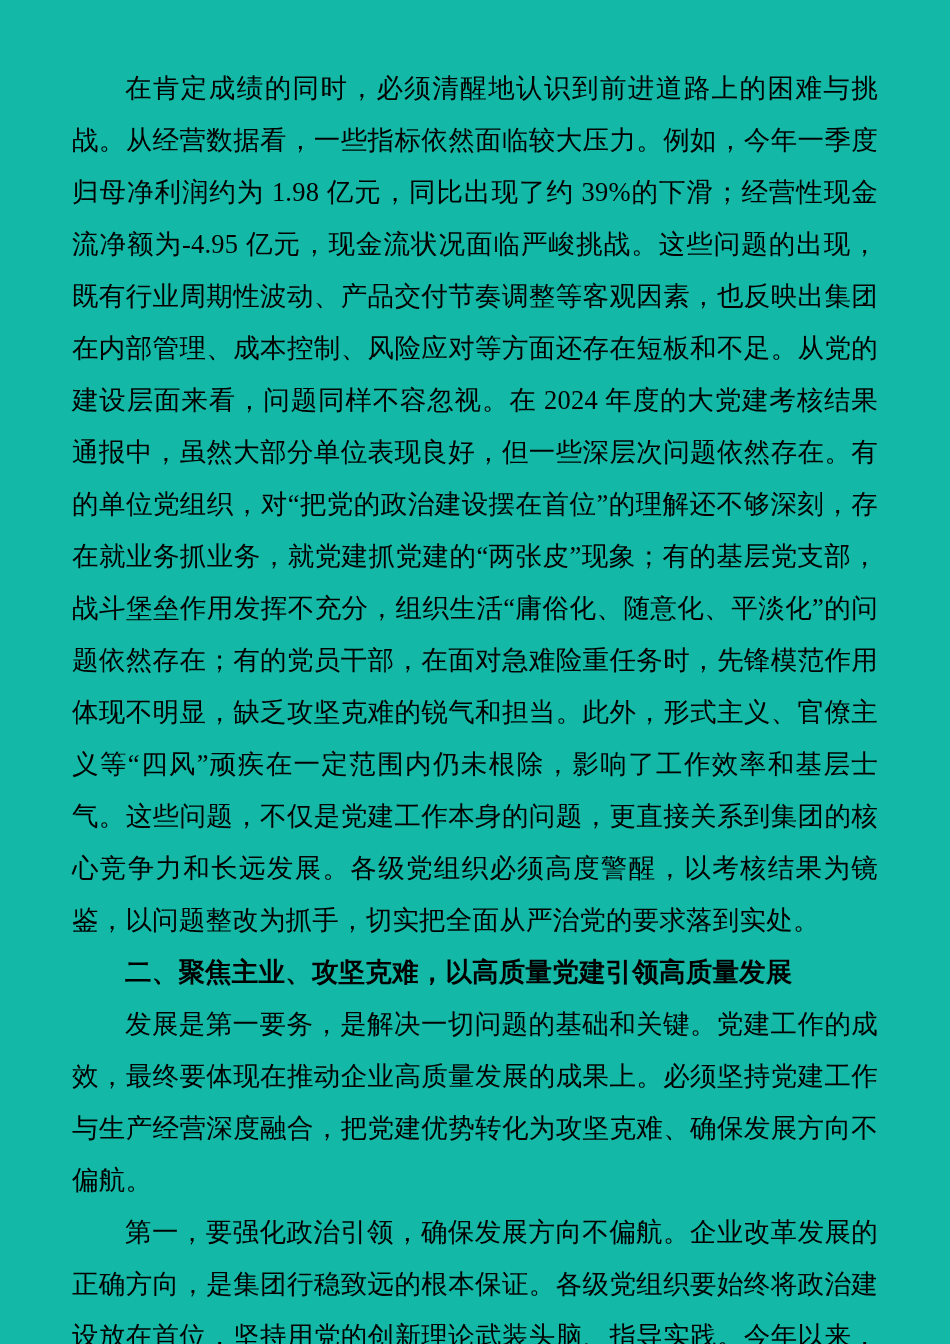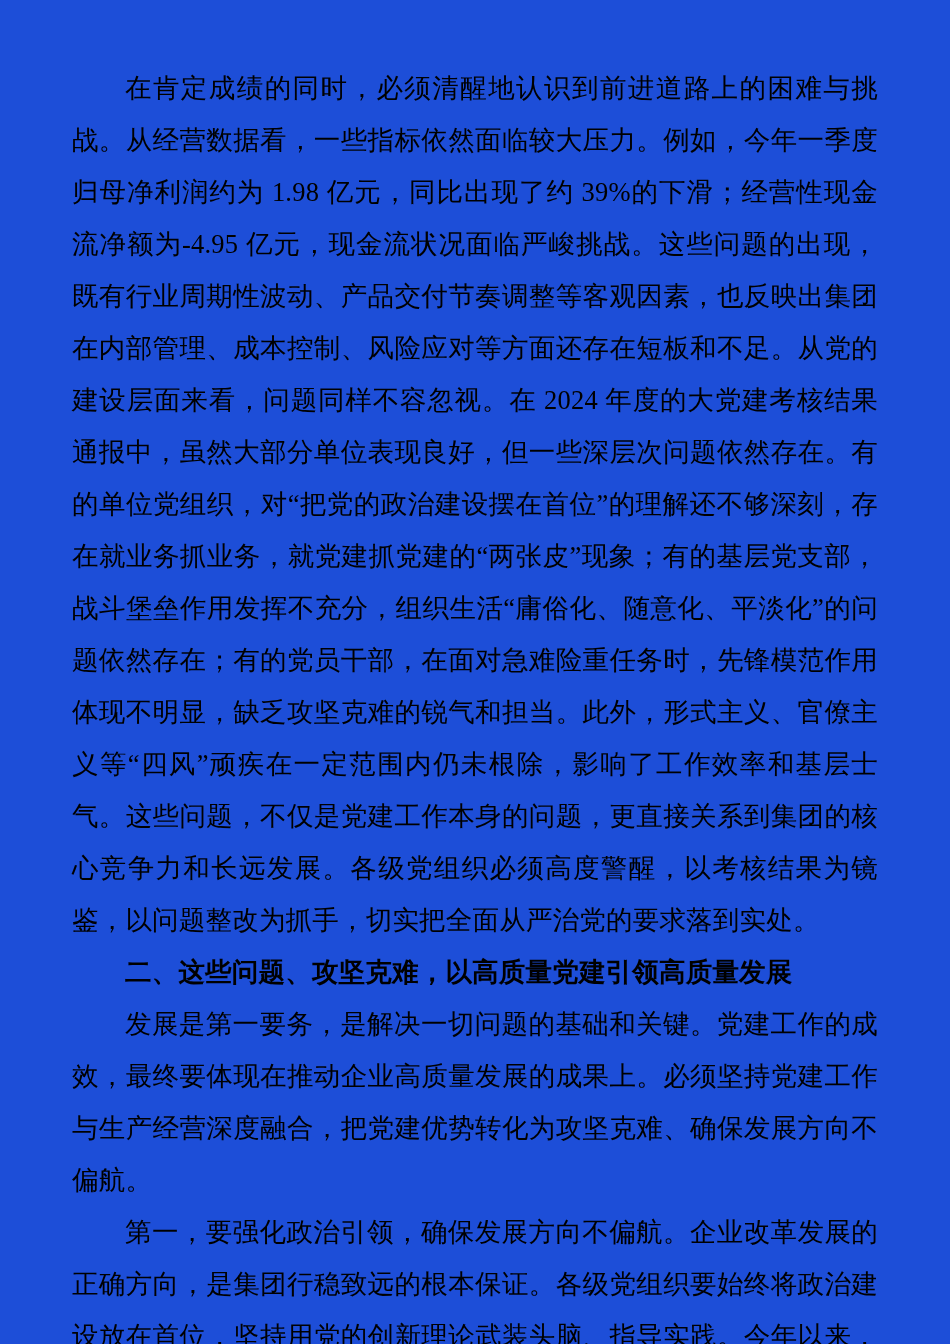--- a/index.html
+++ b/index.html
@@ -4,21 +4,21 @@
 <style>
   html, body {
     margin: 0;
     padding: 0;
     background: #ffffff;
   }
   .page {
     position: relative;
     width: 950px;
     height: 1344px;
-    background: #1d4ed8;
+    background: #14b8a6;
     box-sizing: border-box;
     padding: 62px 72px 40px 72px;
     font-family: "Liberation Serif", "DejaVu Serif", serif;
     color: #000000;
     overflow: hidden;
   }
   .doc-body {
     font-size: 26.5px;
     line-height: 52px;
     letter-spacing: 0.2px;
@@ -38,17 +38,17 @@
     font-weight: bold;
     font-family: "Liberation Sans", "DejaVu Sans", sans-serif;
   }
 </style>
 </head>
 <body>
 
 <div class="page">
   <div class="doc-body">
     <p class="para">在肯定成绩的同时，必须清醒地认识到前进道路上的困难与挑战。从经营数据看，一些指标依然面临较大压力。例如，今年一季度归母净利润约为 1.98 亿元，同比出现了约 39%的下滑；经营性现金流净额为-4.95 亿元，现金流状况面临严峻挑战。这些问题的出现，既有行业周期性波动、产品交付节奏调整等客观因素，也反映出集团在内部管理、成本控制、风险应对等方面还存在短板和不足。从党的建设层面来看，问题同样不容忽视。在 2024 年度的大党建考核结果通报中，虽然大部分单位表现良好，但一些深层次问题依然存在。有的单位党组织，对“把党的政治建设摆在首位”的理解还不够深刻，存在就业务抓业务，就党建抓党建的“两张皮”现象；有的基层党支部，战斗堡垒作用发挥不充分，组织生活“庸俗化、随意化、平淡化”的问题依然存在；有的党员干部，在面对急难险重任务时，先锋模范作用体现不明显，缺乏攻坚克难的锐气和担当。此外，形式主义、官僚主义等“四风”顽疾在一定范围内仍未根除，影响了工作效率和基层士气。这些问题，不仅是党建工作本身的问题，更直接关系到集团的核心竞争力和长远发展。各级党组织必须高度警醒，以考核结果为镜鉴，以问题整改为抓手，切实把全面从严治党的要求落到实处。</p>
-    <p class="heading">二、这些问题、攻坚克难，以高质量党建引领高质量发展</p>
+    <p class="heading">二、聚焦主业、攻坚克难，以高质量党建引领高质量发展</p>
     <p class="para">发展是第一要务，是解决一切问题的基础和关键。党建工作的成效，最终要体现在推动企业高质量发展的成果上。必须坚持党建工作与生产经营深度融合，把党建优势转化为攻坚克难、确保发展方向不偏航。</p>
     <p class="para">第一，要强化政治引领，确保发展方向不偏航。企业改革发展的正确方向，是集团行稳致远的根本保证。各级党组织要始终将政治建设放在首位，坚持用党的创新理论武装头脑、指导实践。今年以来，集团党委坚持“第一议题”制度，累计集中学习 15 次，召开党委会 23 次，审议重大议</p>
   </div>
 </div>
 
 </body></html>

